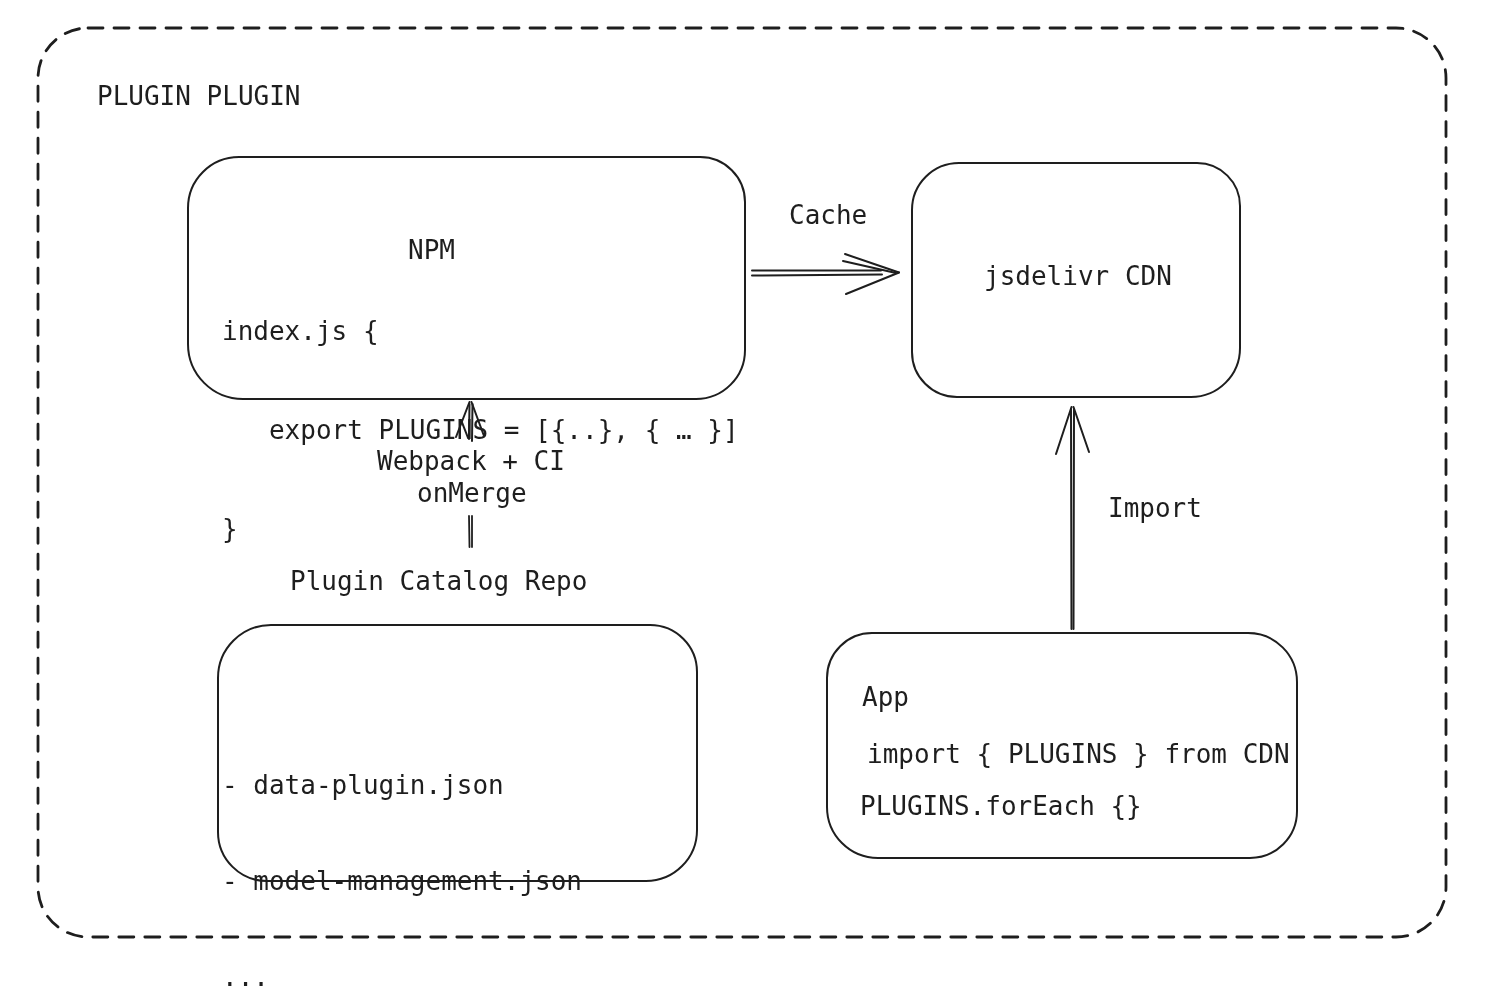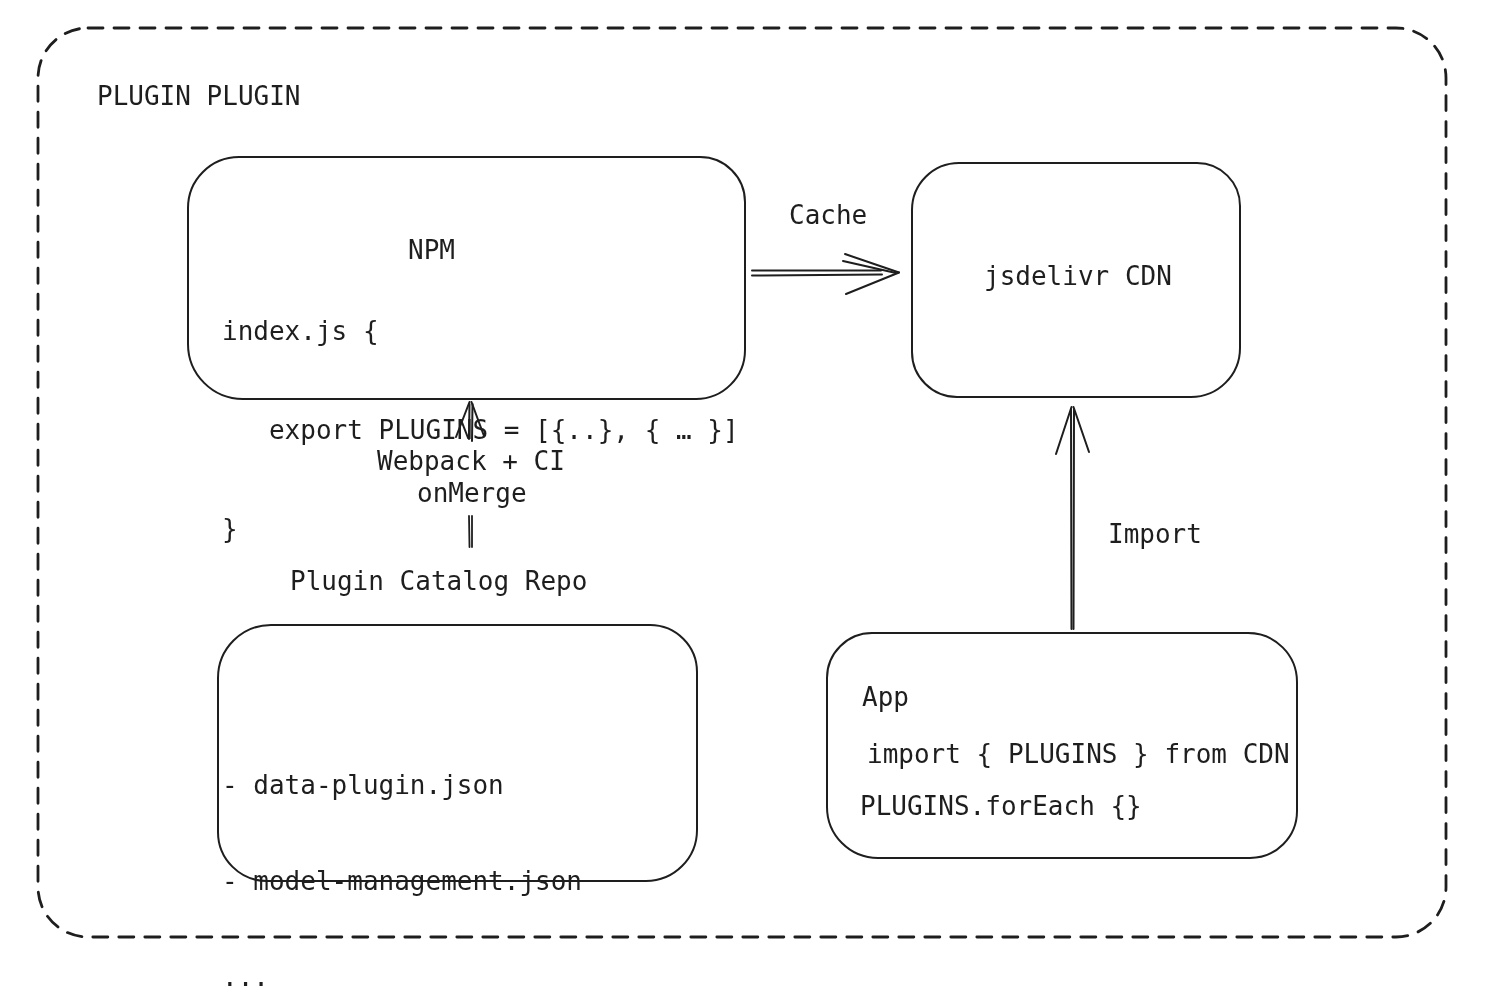--- a/index.html
+++ b/index.html
@@ -101,20 +101,20 @@
   <div class="label" style="left:417px; top:477px;">onMerge</div>
 
   <div class="label" style="left:290px; top:565px;">Plugin Catalog Repo</div>
   <div class="node repo"></div>
   <div class="label" style="left:222px; top:705px;">
     <div>- data-plugin.json</div>
     <div>- model-management.json</div>
     <div>...</div>
   </div>
 
-  <div class="label" style="left:1108px; top:518px;">Import</div>
+  <div class="label" style="left:1108px; top:492px;">Import</div>
 
   <div class="node app"></div>
   <div class="label" style="left:862px; top:681px;">App</div>
   <div class="label" style="left:860px; top:738px;margin-left:7px;">import { PLUGINS } from CDN</div>
   <div class="label" style="left:860px; top:790px;">PLUGINS.forEach {}</div>
 
 </div>
 
 </body></html>

